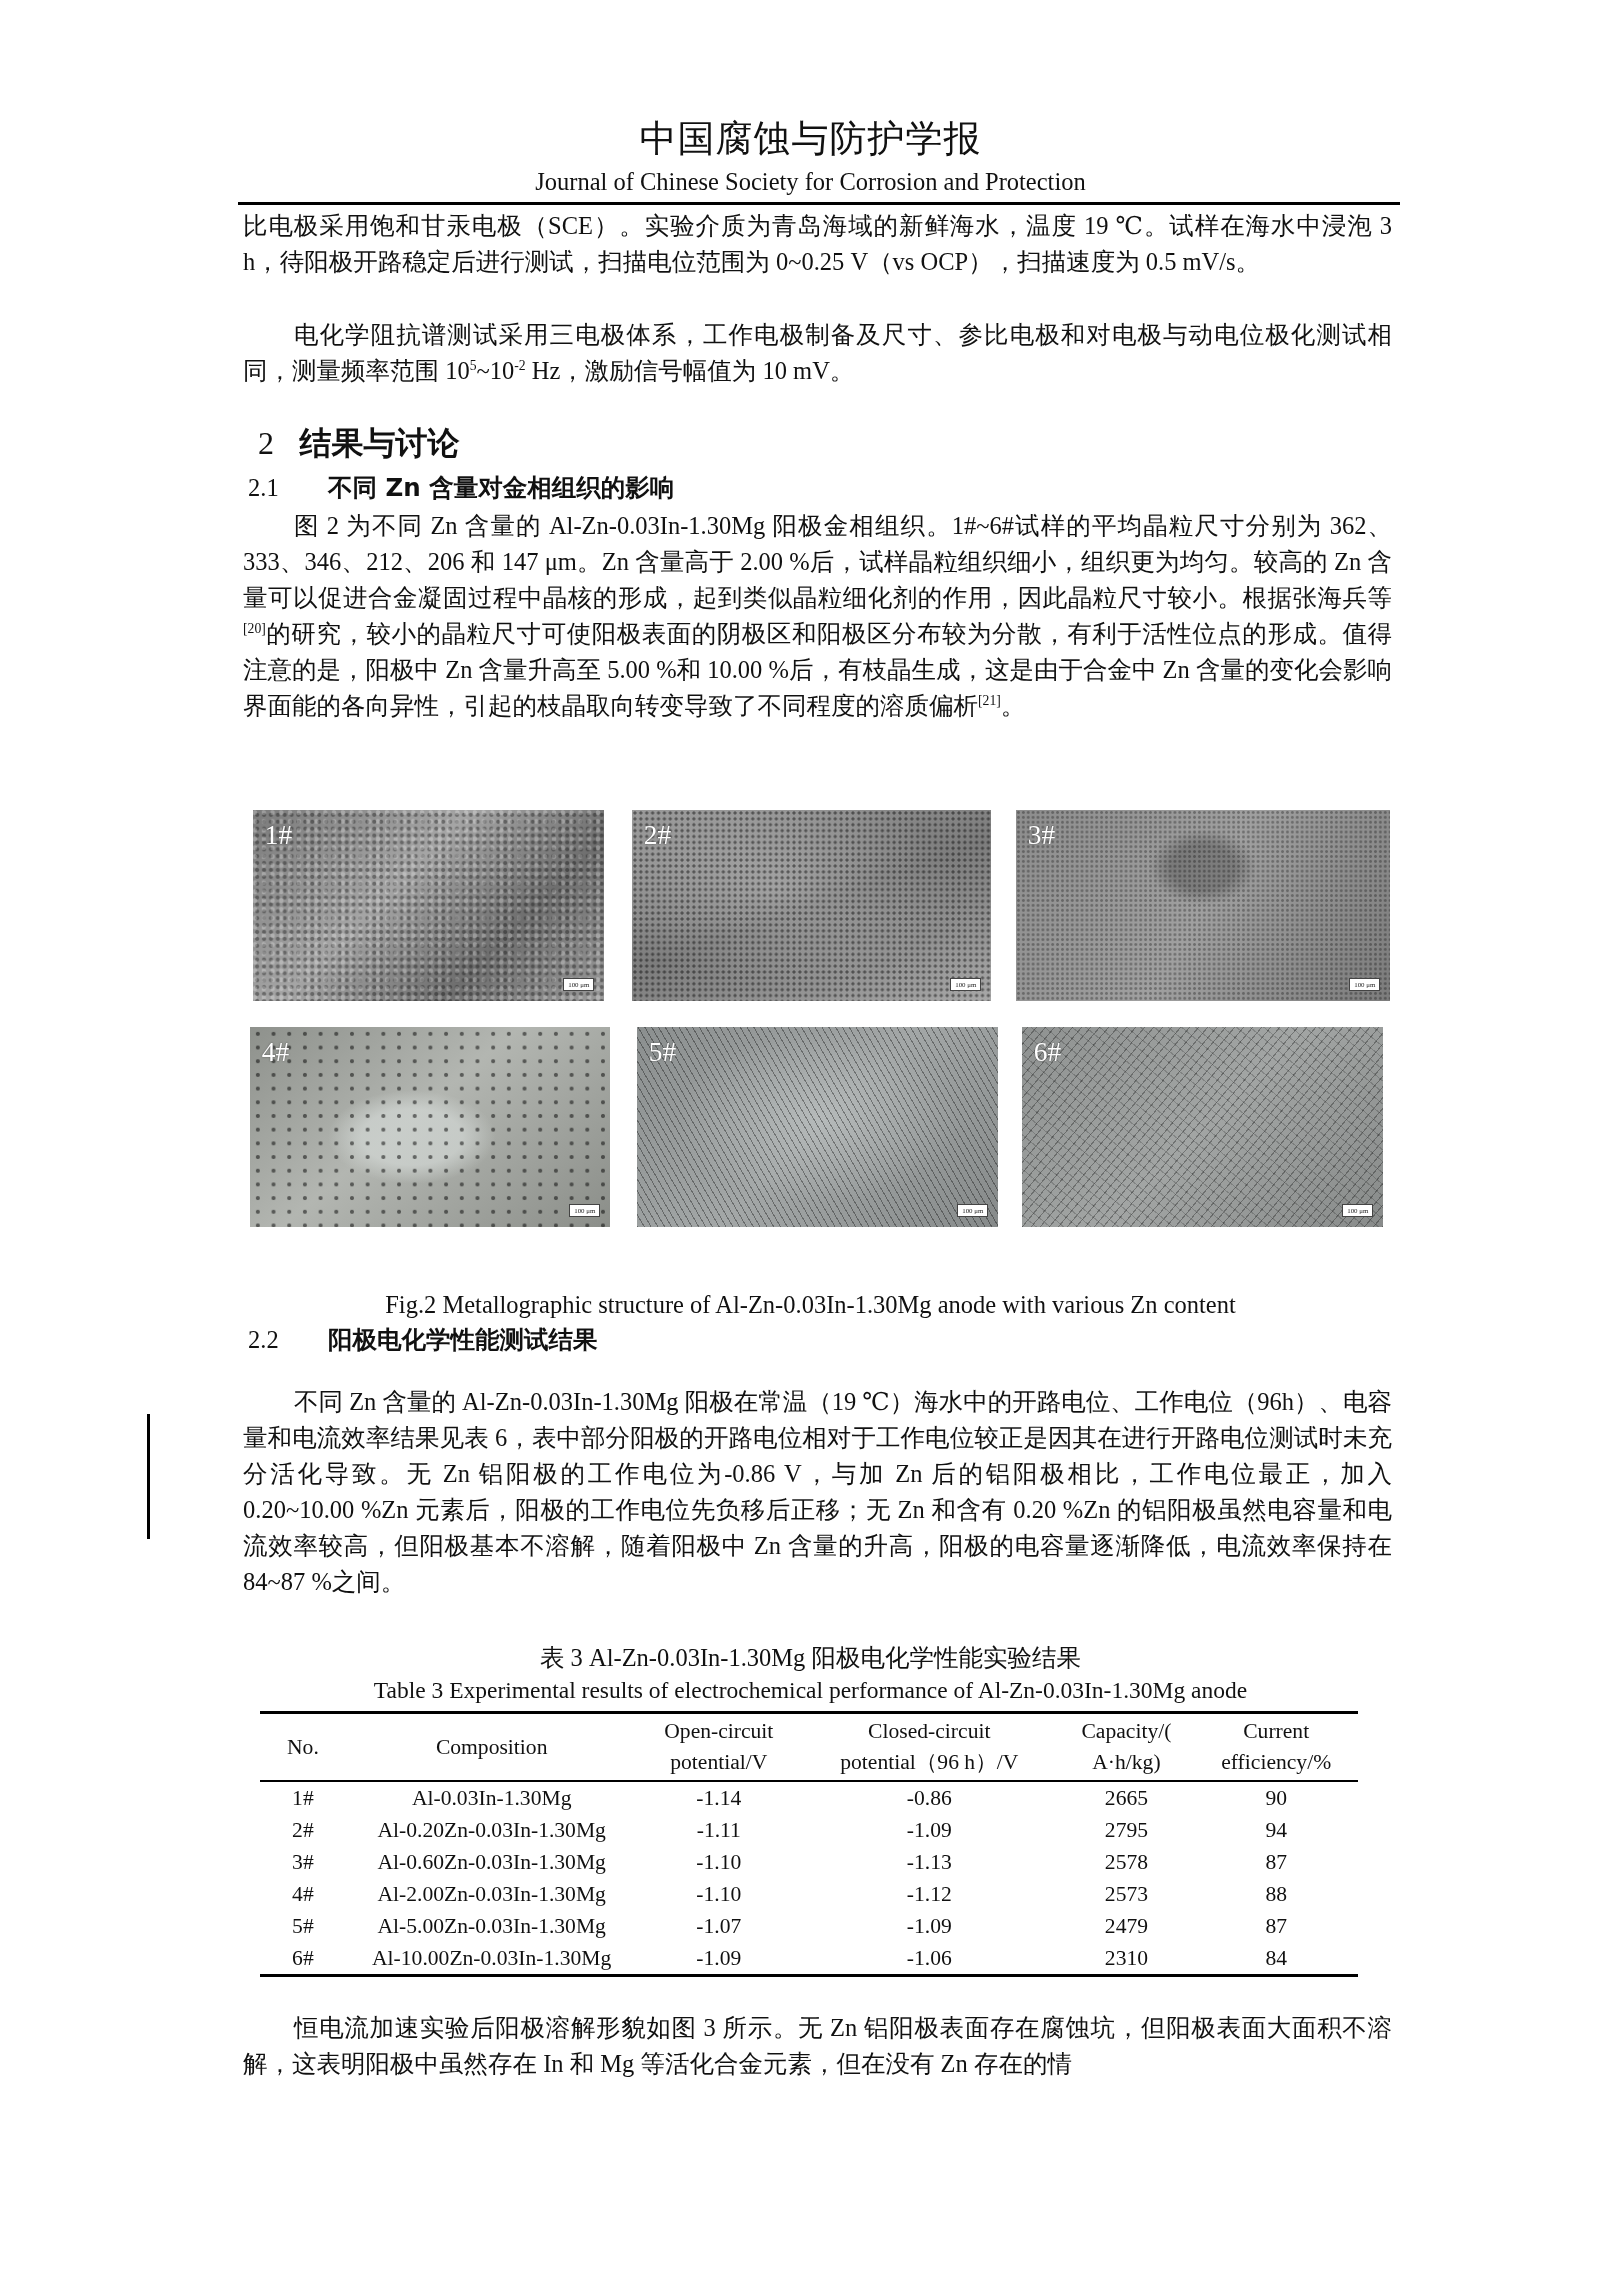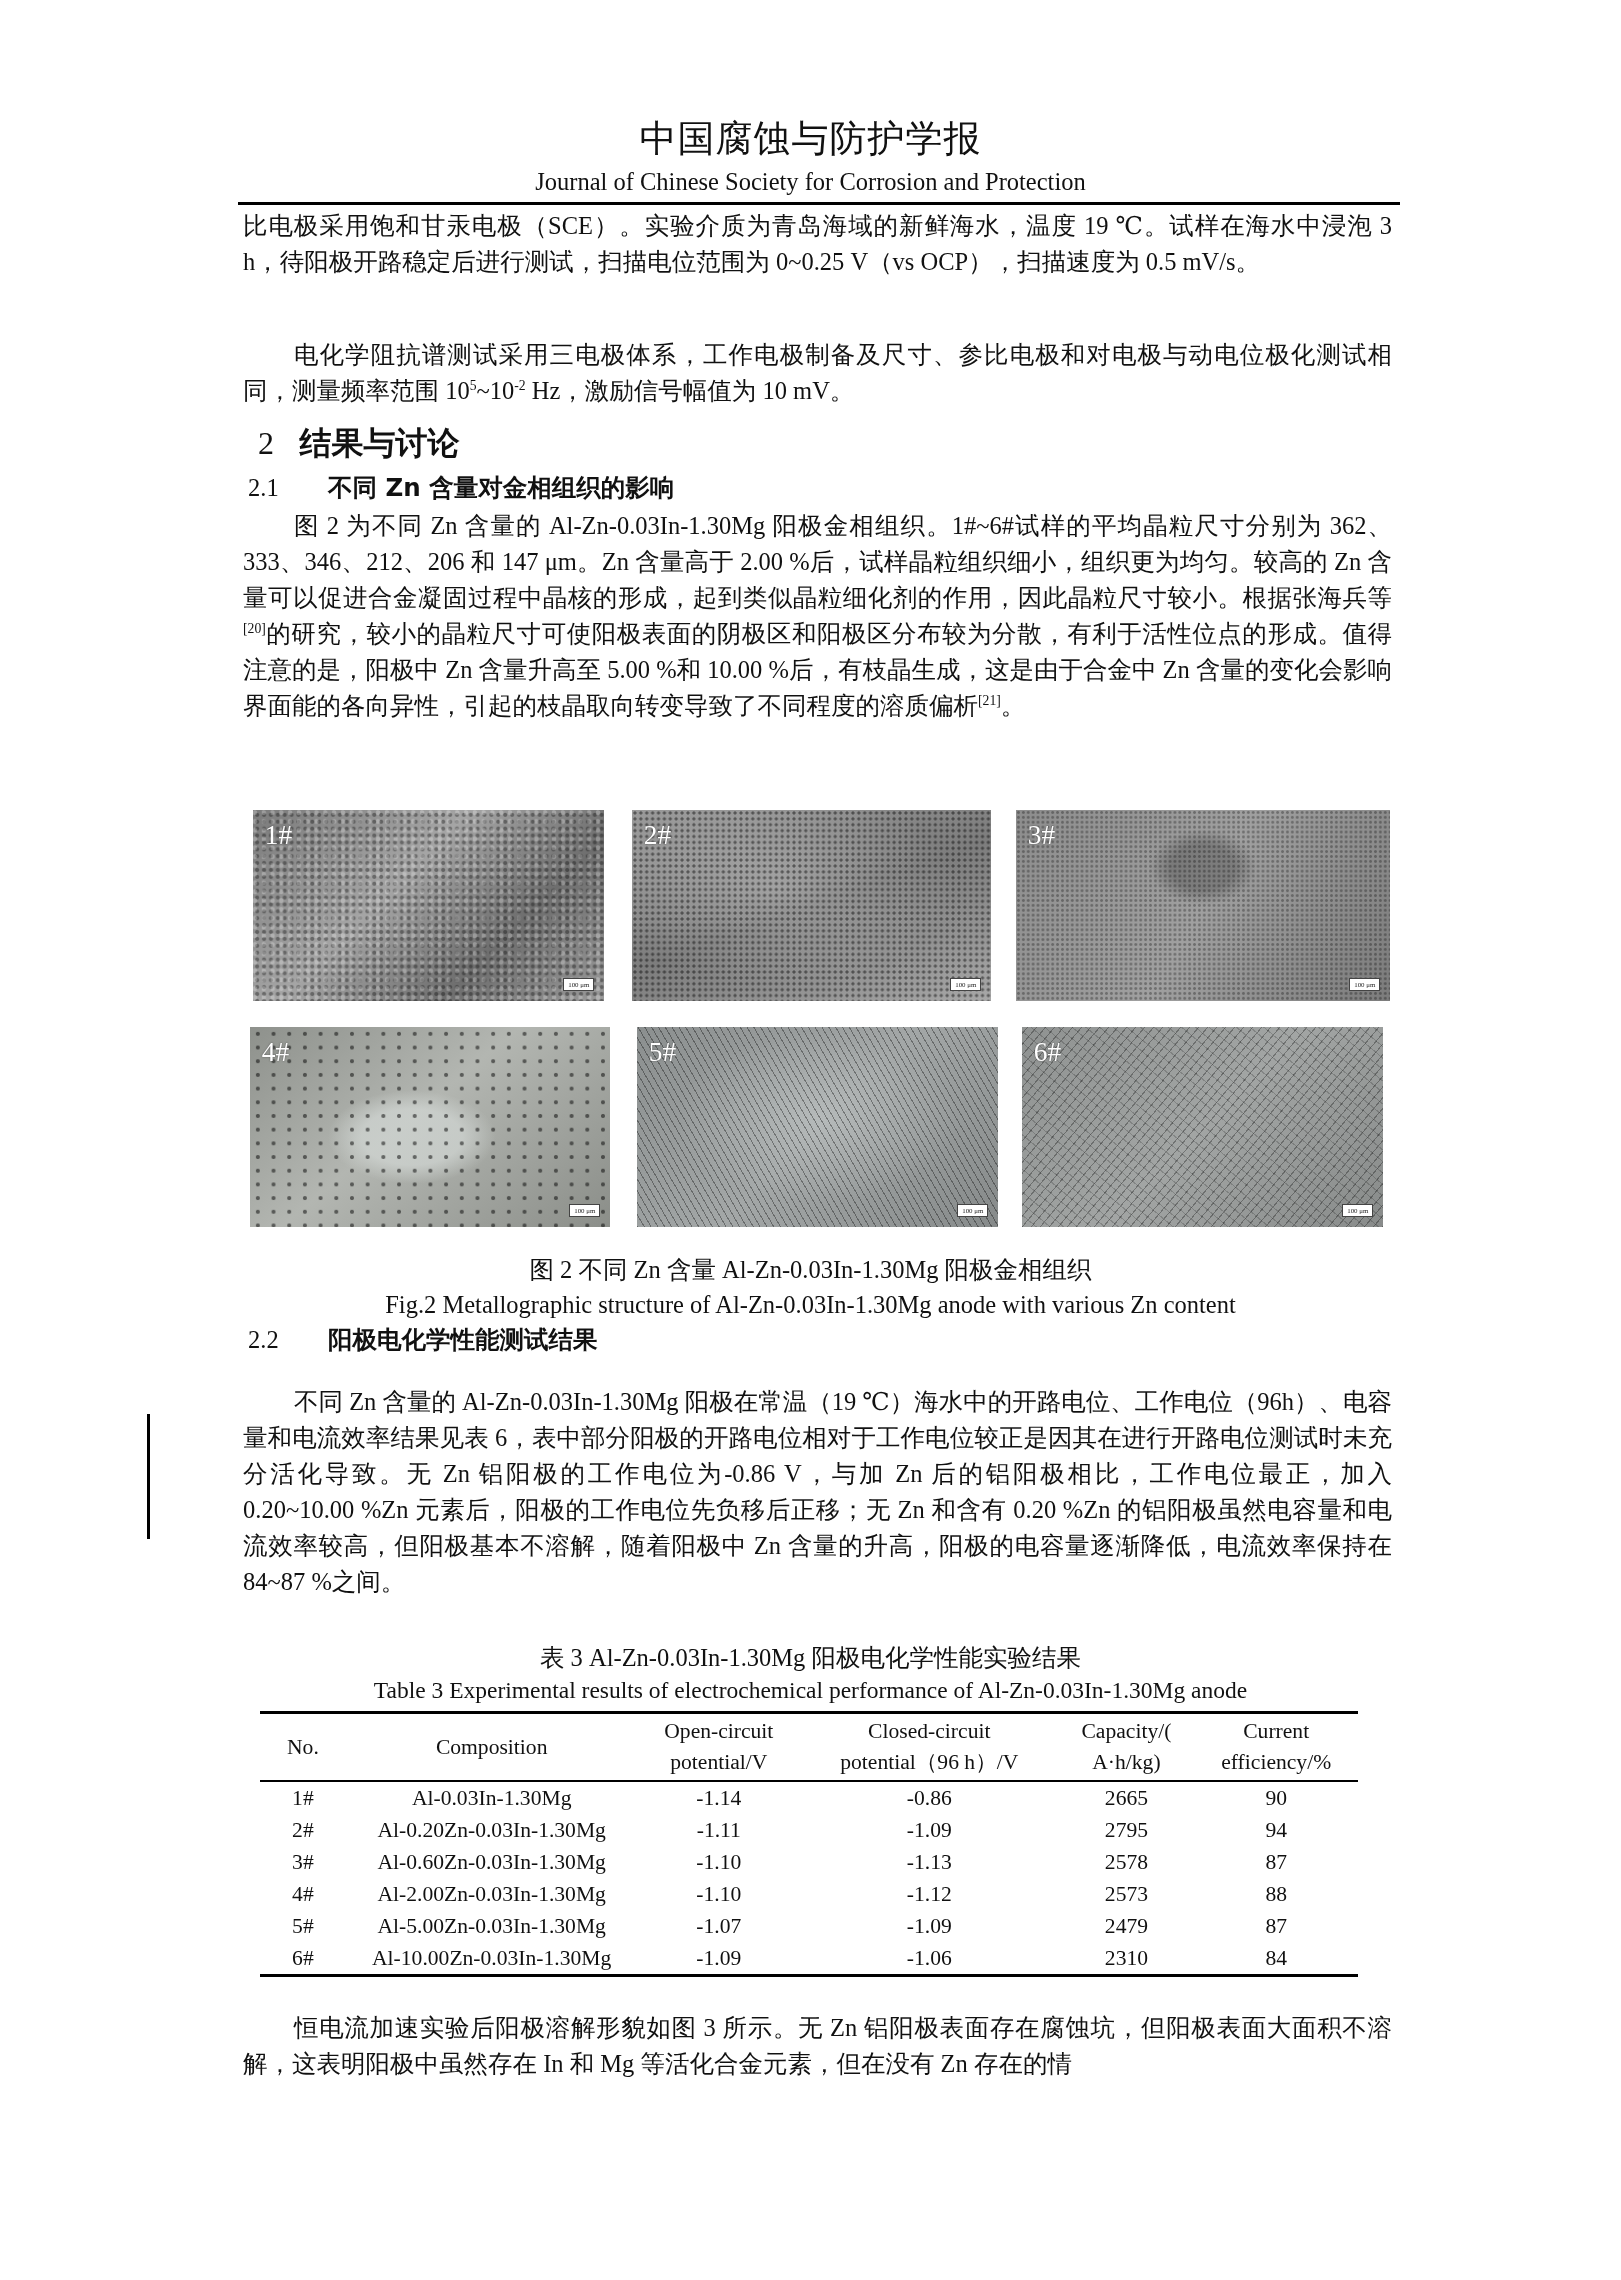--- a/index.html
+++ b/index.html
@@ -75,21 +75,21 @@
 <div class="page">
 
   <div class="journal-cn">中国腐蚀与防护学报</div>
   <div class="journal-en">Journal of Chinese Society for Corrosion and Protection</div>
   <div class="header-rule"></div>
 
   <div class="text-block" style="top:208px;">
     <p>比电极采用饱和甘汞电极（SCE）。实验介质为青岛海域的新鲜海水，温度 19 ℃。试样在海水中浸泡 3 h，待阳极开路稳定后进行测试，扫描电位范围为 0~0.25 V（vs OCP），扫描速度为 0.5 mV/s。</p>
   </div>
 
-  <div class="text-block" style="top:317px;margin-top:20px;">
+  <div class="text-block" style="top:317px;">
     <p class="indent"><span>电化学阻抗谱测试采用三电极体系，工作电极制备及尺寸、参比电极和对电极与动电位极化测试相同，测量频率范围 10</span><sup>5</sup><span>~10</span><sup>-2</sup><span> Hz，激励信号幅值为 10 mV。</span></p>
   </div>
 
   <div class="h1">
     <span class="num">2</span><span>结果与讨论</span>
   </div>
 
   <div class="h2" style="top:470px;">
     <span class="num">2.1</span><span>不同 Zn 含量对金相组织的影响</span>
   </div>
@@ -116,21 +116,20 @@
   </div>
   <div class="micro tex5" style="left:637px; top:1027px; width:361px; height:200px;">
     <span class="label">5#</span>
     <span class="scalebar">100 μm</span>
   </div>
   <div class="micro tex6" style="left:1022px; top:1027px; width:361px; height:200px;">
     <span class="label">6#</span>
     <span class="scalebar">100 μm</span>
   </div>
 
-  <div class="caption" style="top:1252px;">图 2 不同 Zn 含量 Al-Zn-0.03In-1.30Mg 阳极金相组织</div>
   <div class="caption" style="top:1287px;">Fig.2 Metallographic structure of Al-Zn-0.03In-1.30Mg anode with various Zn content</div>
 
   <div class="h2" style="top:1322px;">
     <span class="num">2.2</span><span>阳极电化学性能测试结果</span>
   </div>
 
   <div class="change-bar"></div>
 
   <div class="text-block" style="top:1384px;">
     <p class="indent">不同 Zn 含量的 Al-Zn-0.03In-1.30Mg 阳极在常温（19 ℃）海水中的开路电位、工作电位（96h）、电容量和电流效率结果见表 6，表中部分阳极的开路电位相对于工作电位较正是因其在进行开路电位测试时未充分活化导致。无 Zn 铝阳极的工作电位为-0.86 V，与加 Zn 后的铝阳极相比，工作电位最正，加入 0.20~10.00 %Zn 元素后，阳极的工作电位先负移后正移；无 Zn 和含有 0.20 %Zn 的铝阳极虽然电容量和电流效率较高，但阳极基本不溶解，随着阳极中 Zn 含量的升高，阳极的电容量逐渐降低，电流效率保持在 84~87 %之间。</p>

